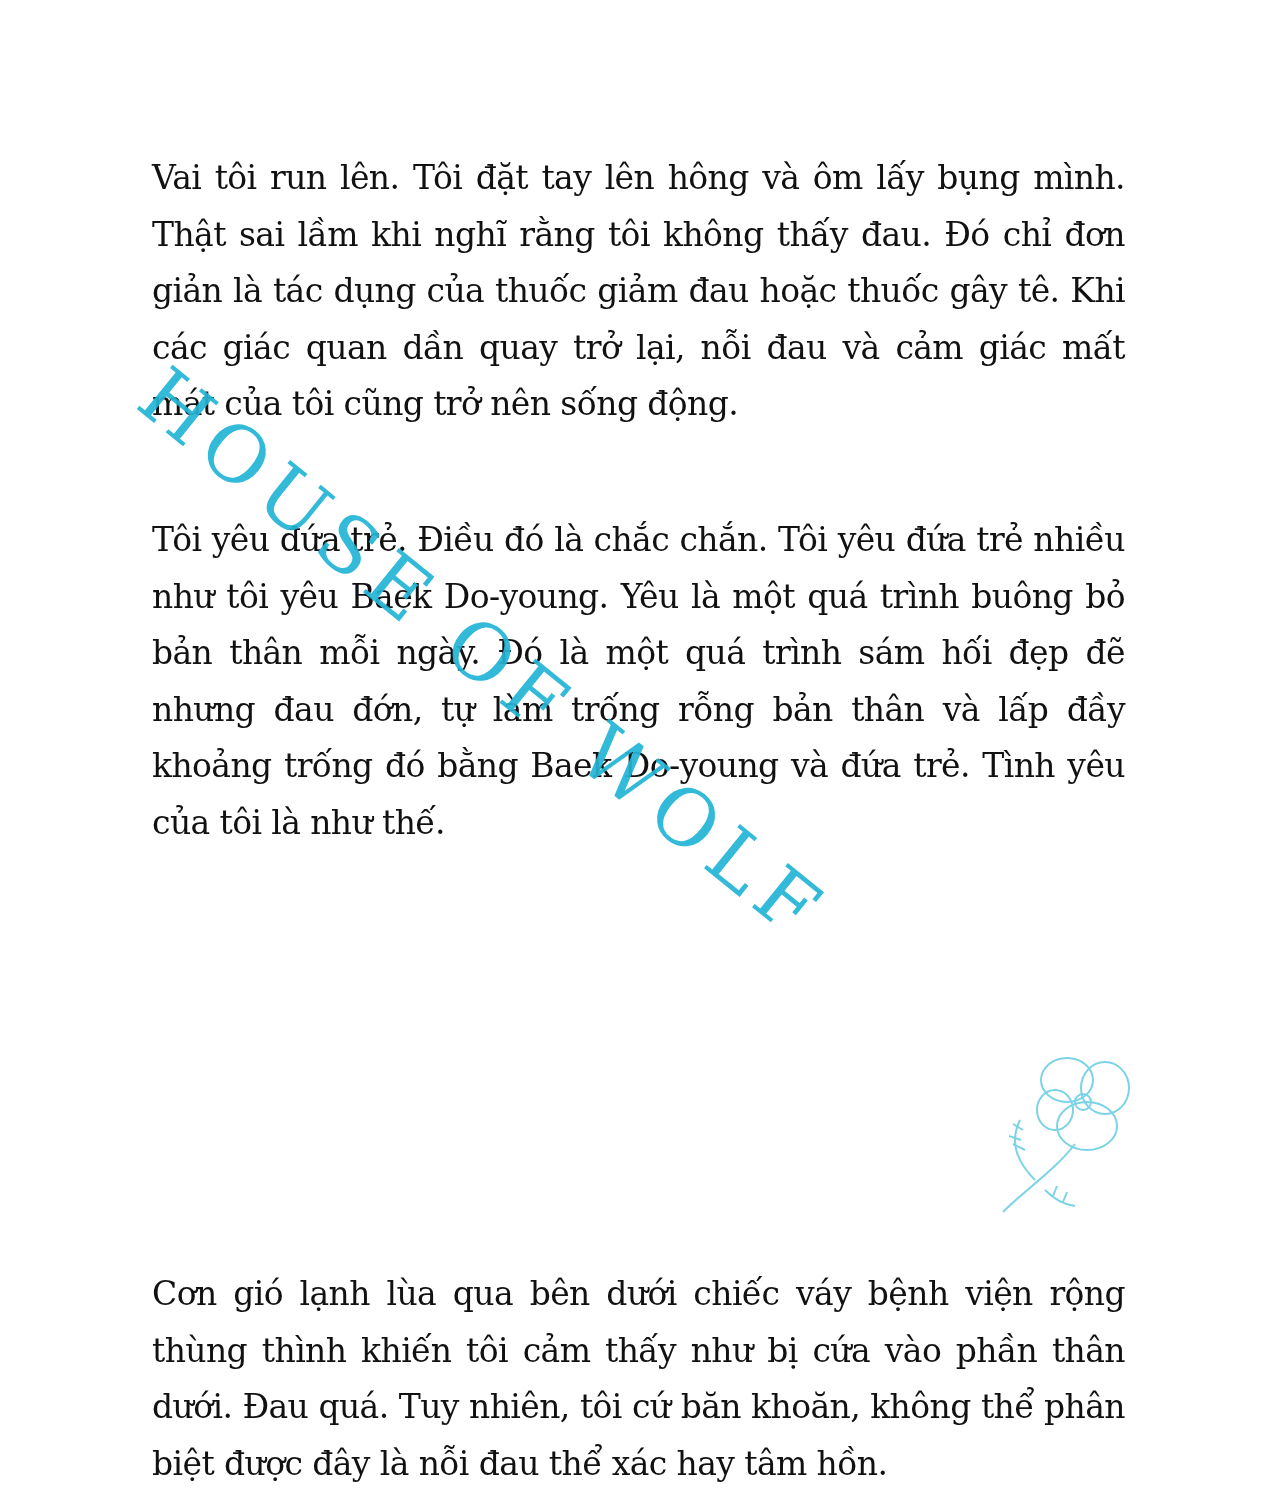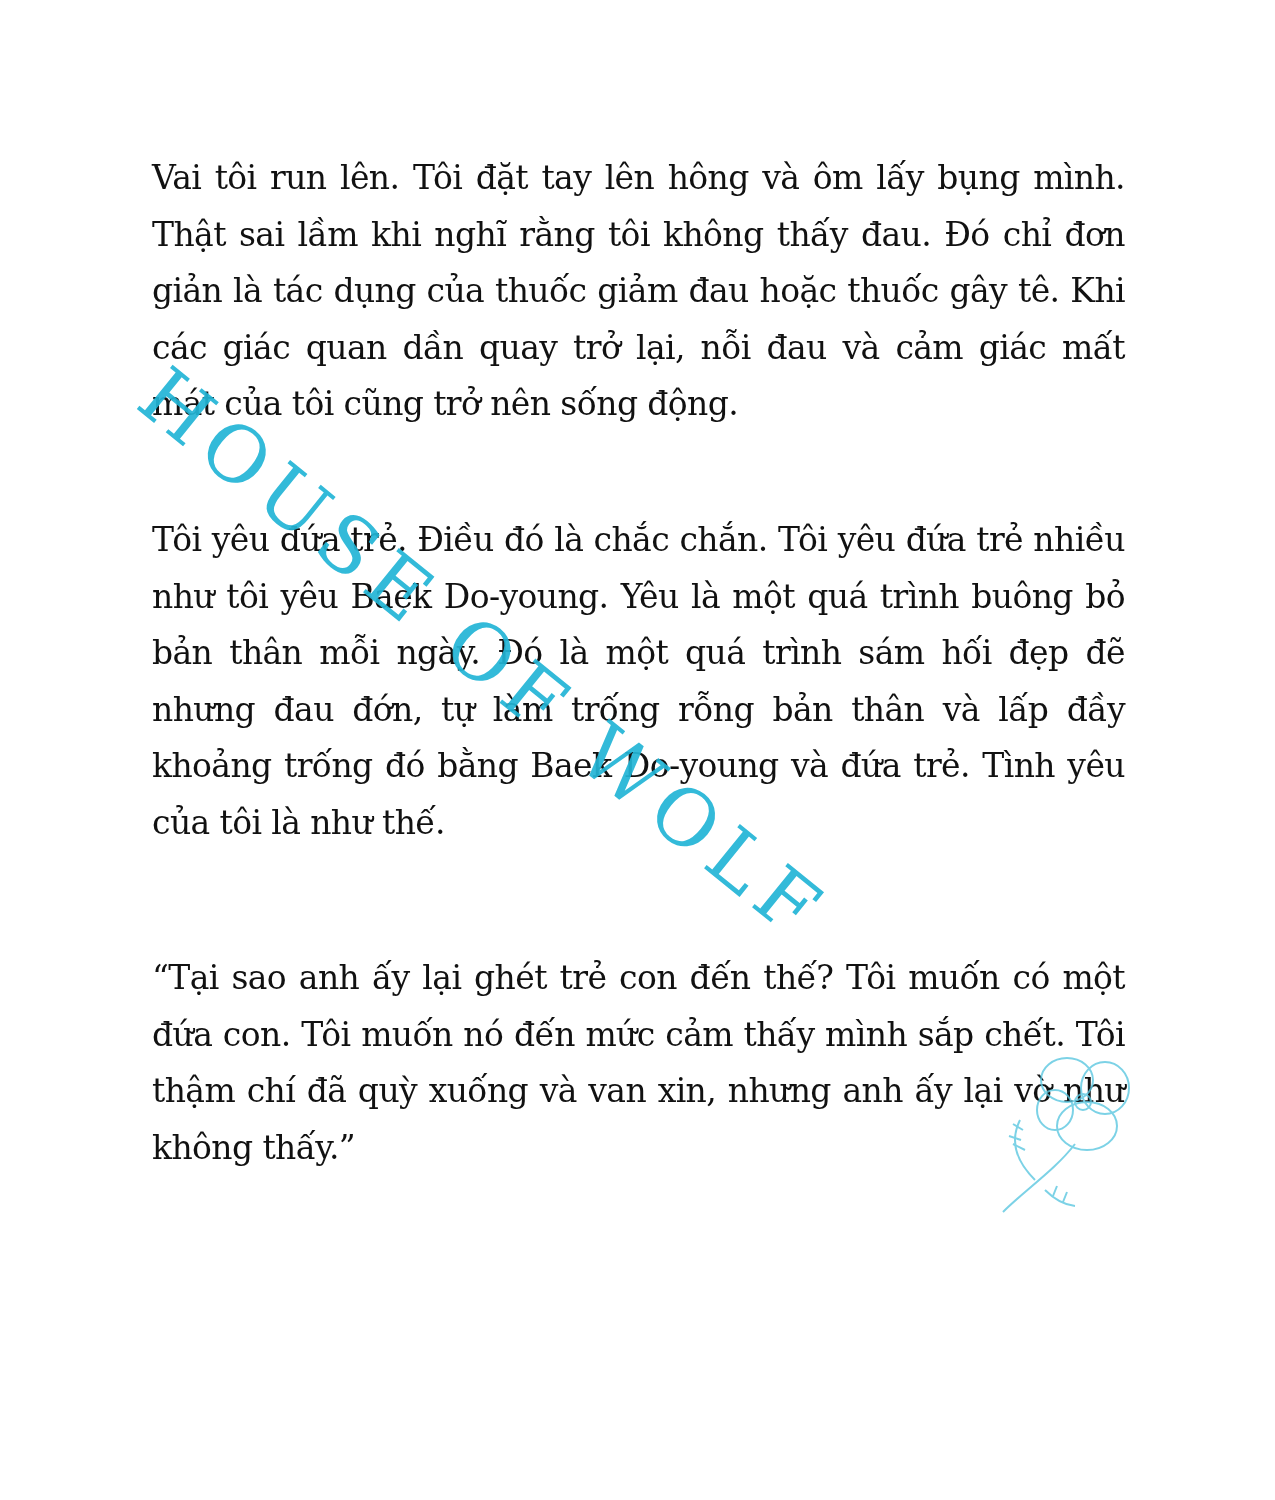--- a/index.html
+++ b/index.html
@@ -22,21 +22,21 @@
     font-size:78px; letter-spacing:10px; color:#22b5d6; opacity:0.92;
     white-space:nowrap; line-height:1;
   }
 </style>
 </head>
 <body>
 
 <div class="page">
   <p class="para" style="top:150px;">Vai tôi run lên. Tôi đặt tay lên hông và ôm lấy bụng mình. Thật sai lầm khi nghĩ rằng tôi không thấy đau. Đó chỉ đơn giản là tác dụng của thuốc giảm đau hoặc thuốc gây tê. Khi các giác quan dần quay trở lại, nỗi đau và cảm giác mất mát của tôi cũng trở nên sống động.</p>
   <p class="para" style="top:512px;">Tôi yêu đứa trẻ. Điều đó là chắc chắn. Tôi yêu đứa trẻ nhiều như tôi yêu Baek Do-young. Yêu là một quá trình buông bỏ bản thân mỗi ngày. Đó là một quá trình sám hối đẹp đẽ nhưng đau đớn, tự làm trống rỗng bản thân và lấp đầy khoảng trống đó bằng Baek Do-young và đứa trẻ. Tình yêu của tôi là như thế.</p>
-  <p class="para" style="top:950px;">“Tại sao anh ấy lại ghét trẻ con đến thế? Tôi muốn có một đứa con. Tôi muốn nó đến mức cảm thấy mình sắp chết. Tôi thậm chí đã quỳ xuống và van xin, nhưng anh ấy lại vờ như không thấy.”</p>
+  <p class="para" style="top:1266px;">Cơn gió lạnh lùa qua bên dưới chiếc váy bệnh viện rộng thùng thình khiến tôi cảm thấy như bị cứa vào phần thân dưới. Đau quá. Tuy nhiên, tôi cứ băn khoăn, không thể phân biệt được đây là nỗi đau thể xác hay tâm hồn.</p>
 
   <div class="wm">
     <div class="wm-text">HOUSE OF WOLF</div>
     <svg style="position:absolute;left:975px;top:1040px;" width="180" height="180" viewBox="0 0 180 180">
       <g fill="none" stroke="#5cc7e0" stroke-width="2" opacity="0.8">
         <ellipse cx="92" cy="40" rx="26" ry="22"></ellipse>
         <ellipse cx="130" cy="48" rx="24" ry="26"></ellipse>
         <ellipse cx="112" cy="86" rx="30" ry="24"></ellipse>
         <ellipse cx="80" cy="70" rx="18" ry="20"></ellipse>
         <circle cx="108" cy="62" r="8"></circle>

